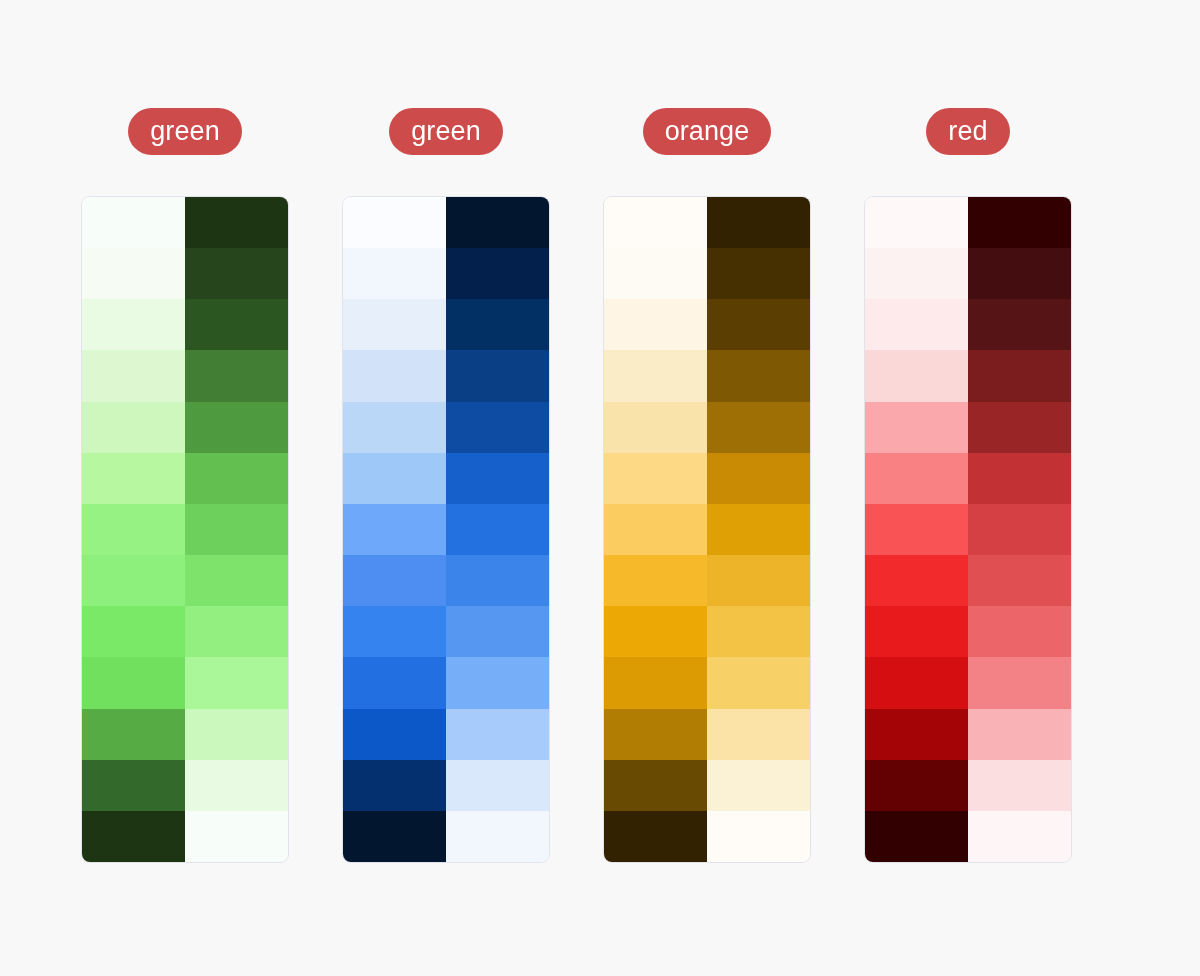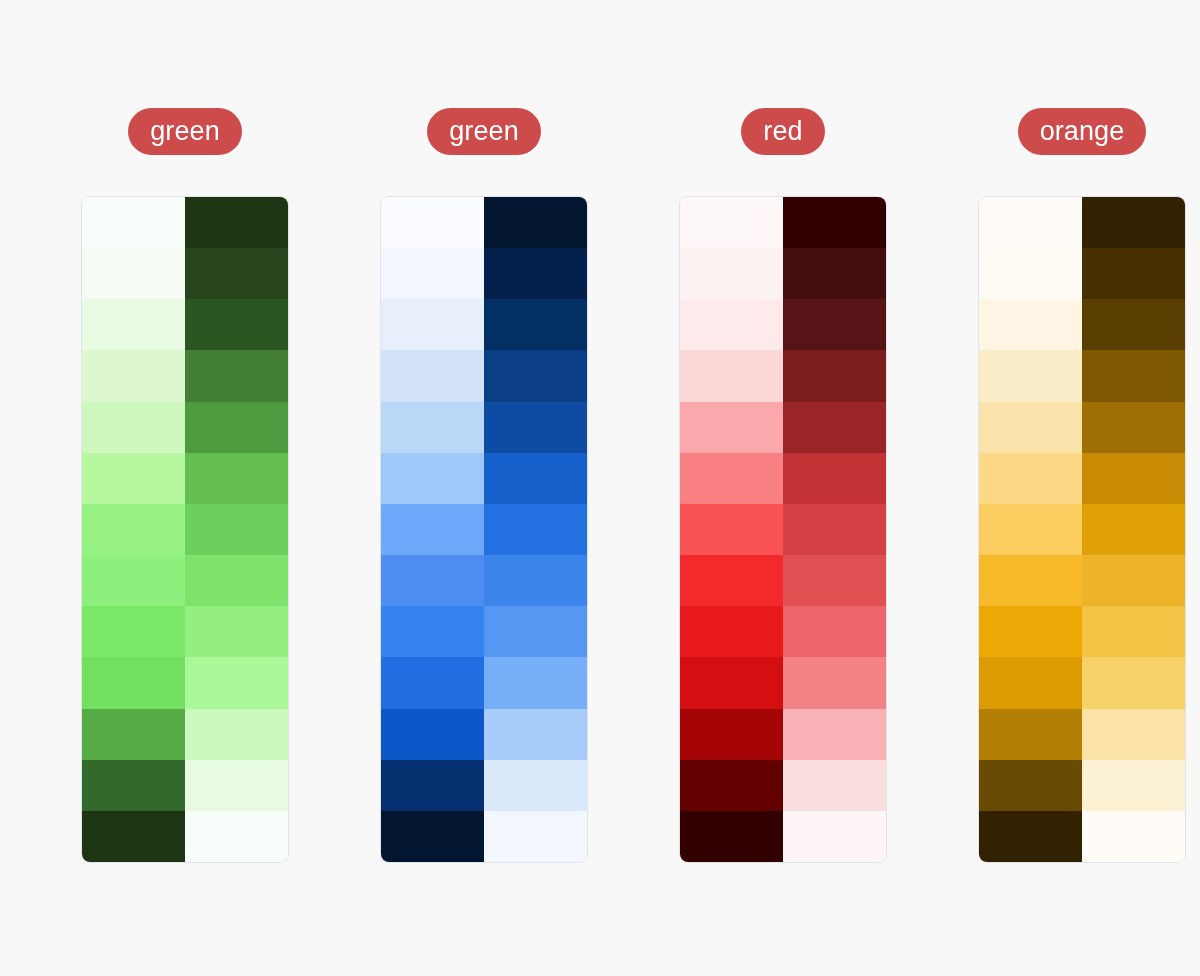--- a/index.html
+++ b/index.html
@@ -22,21 +22,21 @@
     display: flex;
     flex-direction: row;
     align-items: flex-start;
     justify-content: flex-start;
     padding-left: 81px;
     padding-top: 108px;
   }
 
   .palette-group {
     width: 208px;
-    margin-right: 91px;
+    margin-right: 53px;
     display: flex;
     flex-direction: column;
     align-items: center;
   }
 
   .palette-label {
     display: inline-flex;
     align-items: center;
     justify-content: center;
     height: 47px;
@@ -144,20 +144,55 @@
           <div class="swatch-cell" style="background: rgb(59, 133, 234);"></div>
           <div class="swatch-cell" style="background: rgb(86, 151, 242);"></div>
           <div class="swatch-cell" style="background: rgb(119, 174, 248);"></div>
           <div class="swatch-cell" style="background: rgb(167, 204, 251);"></div>
           <div class="swatch-cell" style="background: rgb(217, 232, 251);"></div>
           <div class="swatch-cell" style="background: rgb(242, 247, 253);"></div>
         </div>
       </div>
     </div>
     <div class="palette-group">
+      <div class="palette-label">orange</div>
+      <div class="swatch-card">
+        <div class="swatch-column">
+          <div class="swatch-cell" style="background: rgb(255, 252, 248);"></div>
+          <div class="swatch-cell" style="background: rgb(254, 250, 244);"></div>
+          <div class="swatch-cell" style="background: rgb(254, 245, 229);"></div>
+          <div class="swatch-cell" style="background: rgb(251, 236, 200);"></div>
+          <div class="swatch-cell" style="background: rgb(250, 226, 171);"></div>
+          <div class="swatch-cell" style="background: rgb(253, 217, 134);"></div>
+          <div class="swatch-cell" style="background: rgb(251, 204, 95);"></div>
+          <div class="swatch-cell" style="background: rgb(246, 185, 41);"></div>
+          <div class="swatch-cell" style="background: rgb(236, 168, 5);"></div>
+          <div class="swatch-cell" style="background: rgb(220, 155, 3);"></div>
+          <div class="swatch-cell" style="background: rgb(177, 125, 3);"></div>
+          <div class="swatch-cell" style="background: rgb(104, 74, 2);"></div>
+          <div class="swatch-cell" style="background: rgb(51, 34, 1);"></div>
+        </div>
+        <div class="swatch-column">
+          <div class="swatch-cell" style="background: rgb(51, 34, 1);"></div>
+          <div class="swatch-cell" style="background: rgb(70, 48, 2);"></div>
+          <div class="swatch-cell" style="background: rgb(90, 62, 2);"></div>
+          <div class="swatch-cell" style="background: rgb(126, 88, 3);"></div>
+          <div class="swatch-cell" style="background: rgb(158, 111, 4);"></div>
+          <div class="swatch-cell" style="background: rgb(200, 139, 3);"></div>
+          <div class="swatch-cell" style="background: rgb(223, 160, 6);"></div>
+          <div class="swatch-cell" style="background: rgb(238, 180, 41);"></div>
+          <div class="swatch-cell" style="background: rgb(243, 195, 70);"></div>
+          <div class="swatch-cell" style="background: rgb(247, 209, 104);"></div>
+          <div class="swatch-cell" style="background: rgb(251, 227, 168);"></div>
+          <div class="swatch-cell" style="background: rgb(251, 241, 212);"></div>
+          <div class="swatch-cell" style="background: rgb(255, 252, 248);"></div>
+        </div>
+      </div>
+    </div>
+    <div class="palette-group">
       <div class="palette-label">red</div>
       <div class="swatch-card">
         <div class="swatch-column">
           <div class="swatch-cell" style="background: rgb(254, 248, 248);"></div>
           <div class="swatch-cell" style="background: rgb(253, 242, 242);"></div>
           <div class="swatch-cell" style="background: rgb(254, 234, 234);"></div>
           <div class="swatch-cell" style="background: rgb(251, 216, 216);"></div>
           <div class="swatch-cell" style="background: rgb(251, 168, 172);"></div>
           <div class="swatch-cell" style="background: rgb(250, 129, 131);"></div>
           <div class="swatch-cell" style="background: rgb(250, 83, 85);"></div>
@@ -178,48 +213,13 @@
           <div class="swatch-cell" style="background: rgb(212, 64, 67);"></div>
           <div class="swatch-cell" style="background: rgb(224, 80, 82);"></div>
           <div class="swatch-cell" style="background: rgb(236, 101, 104);"></div>
           <div class="swatch-cell" style="background: rgb(242, 130, 133);"></div>
           <div class="swatch-cell" style="background: rgb(249, 179, 182);"></div>
           <div class="swatch-cell" style="background: rgb(251, 223, 224);"></div>
           <div class="swatch-cell" style="background: rgb(254, 246, 246);"></div>
         </div>
       </div>
     </div>
-    <div class="palette-group">
-      <div class="palette-label">orange</div>
-      <div class="swatch-card">
-        <div class="swatch-column">
-          <div class="swatch-cell" style="background: rgb(255, 252, 248);"></div>
-          <div class="swatch-cell" style="background: rgb(254, 250, 244);"></div>
-          <div class="swatch-cell" style="background: rgb(254, 245, 229);"></div>
-          <div class="swatch-cell" style="background: rgb(251, 236, 200);"></div>
-          <div class="swatch-cell" style="background: rgb(250, 226, 171);"></div>
-          <div class="swatch-cell" style="background: rgb(253, 217, 134);"></div>
-          <div class="swatch-cell" style="background: rgb(251, 204, 95);"></div>
-          <div class="swatch-cell" style="background: rgb(246, 185, 41);"></div>
-          <div class="swatch-cell" style="background: rgb(236, 168, 5);"></div>
-          <div class="swatch-cell" style="background: rgb(220, 155, 3);"></div>
-          <div class="swatch-cell" style="background: rgb(177, 125, 3);"></div>
-          <div class="swatch-cell" style="background: rgb(104, 74, 2);"></div>
-          <div class="swatch-cell" style="background: rgb(51, 34, 1);"></div>
-        </div>
-        <div class="swatch-column">
-          <div class="swatch-cell" style="background: rgb(51, 34, 1);"></div>
-          <div class="swatch-cell" style="background: rgb(70, 48, 2);"></div>
-          <div class="swatch-cell" style="background: rgb(90, 62, 2);"></div>
-          <div class="swatch-cell" style="background: rgb(126, 88, 3);"></div>
-          <div class="swatch-cell" style="background: rgb(158, 111, 4);"></div>
-          <div class="swatch-cell" style="background: rgb(200, 139, 3);"></div>
-          <div class="swatch-cell" style="background: rgb(223, 160, 6);"></div>
-          <div class="swatch-cell" style="background: rgb(238, 180, 41);"></div>
-          <div class="swatch-cell" style="background: rgb(243, 195, 70);"></div>
-          <div class="swatch-cell" style="background: rgb(247, 209, 104);"></div>
-          <div class="swatch-cell" style="background: rgb(251, 227, 168);"></div>
-          <div class="swatch-cell" style="background: rgb(251, 241, 212);"></div>
-          <div class="swatch-cell" style="background: rgb(255, 252, 248);"></div>
-        </div>
-      </div>
-    </div>
   </div>
 
 </body></html>

